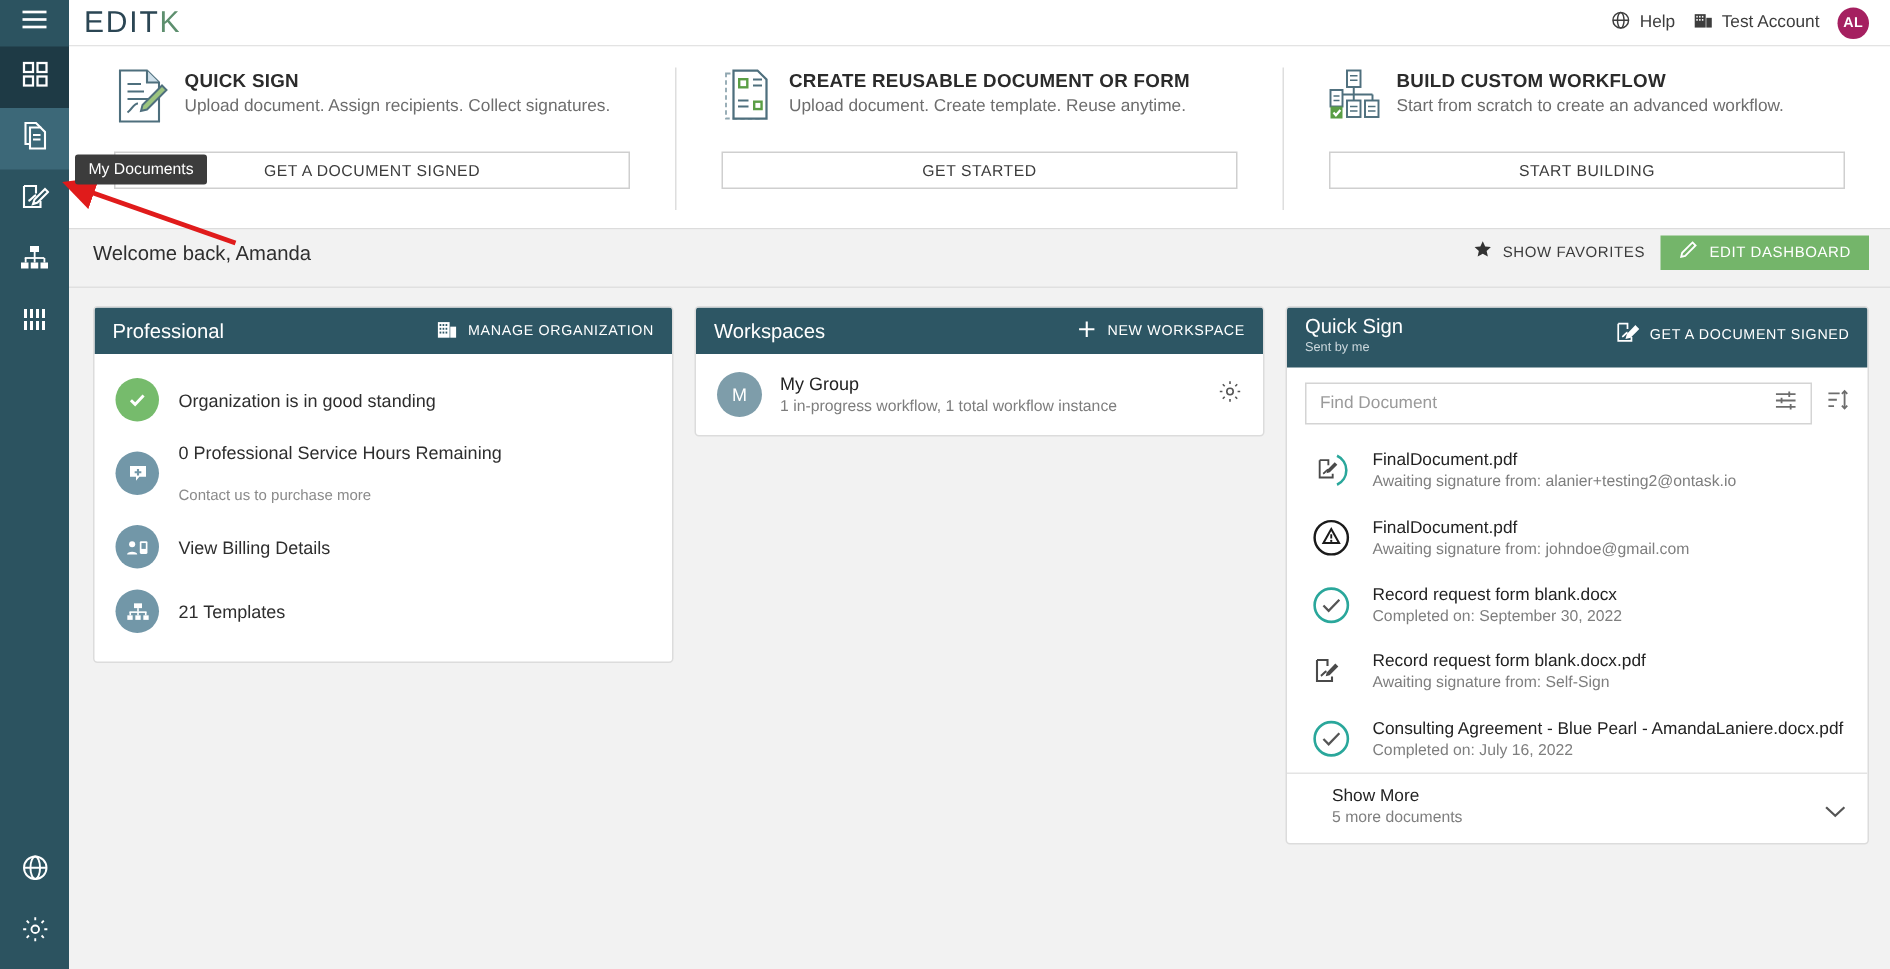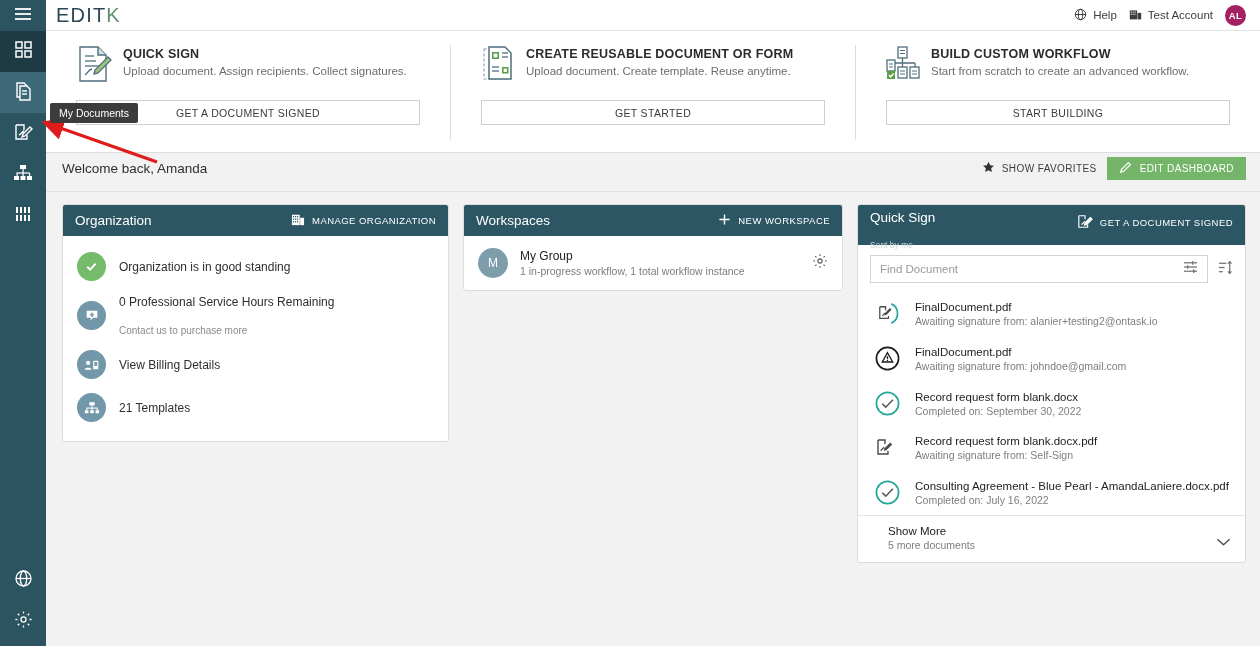--- a/index.html
+++ b/index.html
@@ -88,21 +88,21 @@
   .col-b { width: 380px; flex: 0 0 380px; }
   .col-c { flex: 1 1 auto; }
 
   .card { background: #ffffff; border: 1px solid #dcdcdc; border-radius: 3px; overflow: hidden; }
   .card-head {
     background: #2d5664; color: #fff; display: flex; align-items: center;
     padding: 0 12px; height: 31px;
   }
   .card-head.tall { height: 40px; align-items: flex-start; padding-top: 5px; }
   .card-title { font-size: 13.5px; font-weight: 400; }
-  .card-subtitle { font-size: 8.5px; color: #cdd9de; margin-top: 15px; }
+  .card-subtitle { font-size: 8.5px; color: #cdd9de; margin-top: 1px; }
   .card-action {
     margin-left: auto; display: flex; align-items: center; gap: 7px;
     font-size: 9.5px; letter-spacing: .45px; color: #ffffff; cursor: pointer;
   }
   .head-stack { display: flex; flex-direction: column; }
 
   
   .org-body { padding: 9px 0 12px 0; }
   .org-row { display: flex; align-items: center; gap: 13px; padding: 7px 14px; cursor: pointer; }
   .circ { width: 29px; height: 29px; border-radius: 50%; flex: 0 0 29px; display: flex; align-items: center; justify-content: center; }
@@ -390,21 +390,21 @@
           <span>EDIT DASHBOARD</span>
         </button>
       </div>
     </div>
 
     <div class="dash">
 
       <div class="col-a">
         <div class="card">
           <div class="card-head">
-            <div class="card-title">Organization</div>
+            <div class="card-title">Professional</div>
             <div class="card-action">
               <span>
                 <svg width="14" height="13" viewBox="0 0 16 15" fill="#fff">
                   <rect x="1" y="2" width="9" height="12"></rect>
                   <rect x="10.5" y="5.5" width="4.5" height="8.5"></rect>
                   <rect x="2.3" y="3.5" width="1.3" height="1.5" fill="#2d5664"></rect>
                   <rect x="4.6" y="3.5" width="1.3" height="1.5" fill="#2d5664"></rect>
                   <rect x="6.9" y="3.5" width="1.3" height="1.5" fill="#2d5664"></rect>
                   <rect x="2.3" y="6.4" width="1.3" height="1.5" fill="#2d5664"></rect>
                   <rect x="4.6" y="6.4" width="1.3" height="1.5" fill="#2d5664"></rect>

